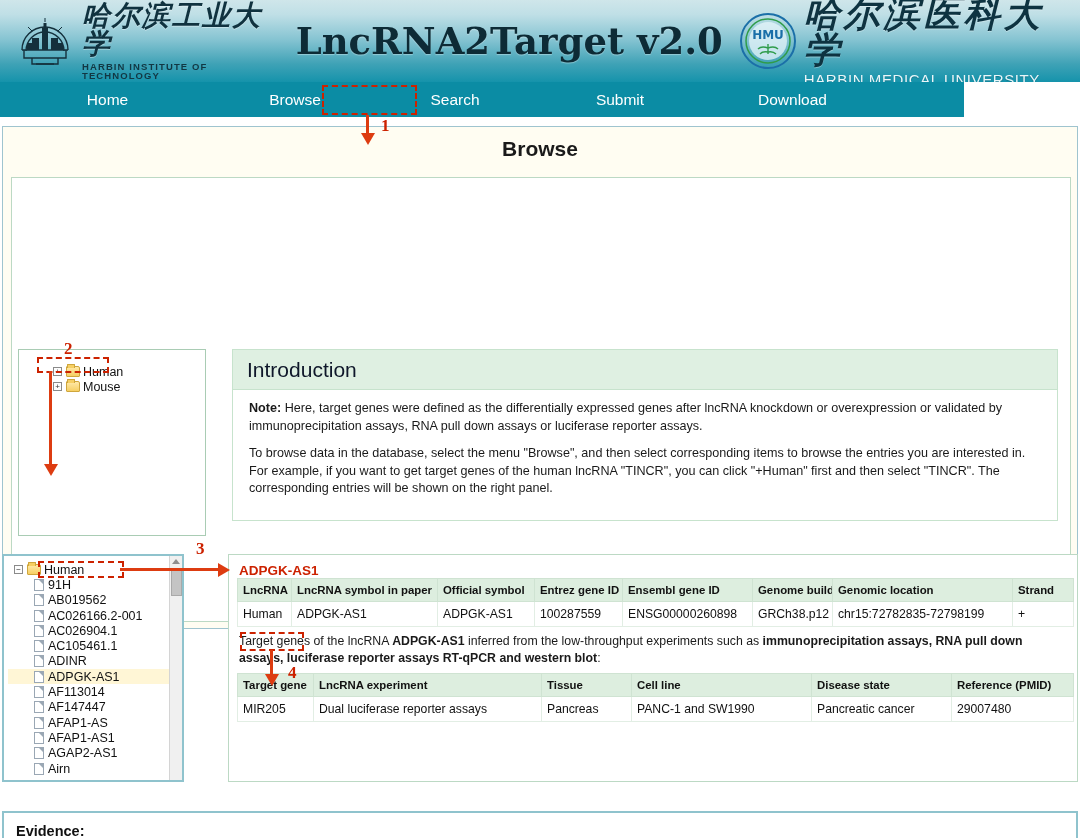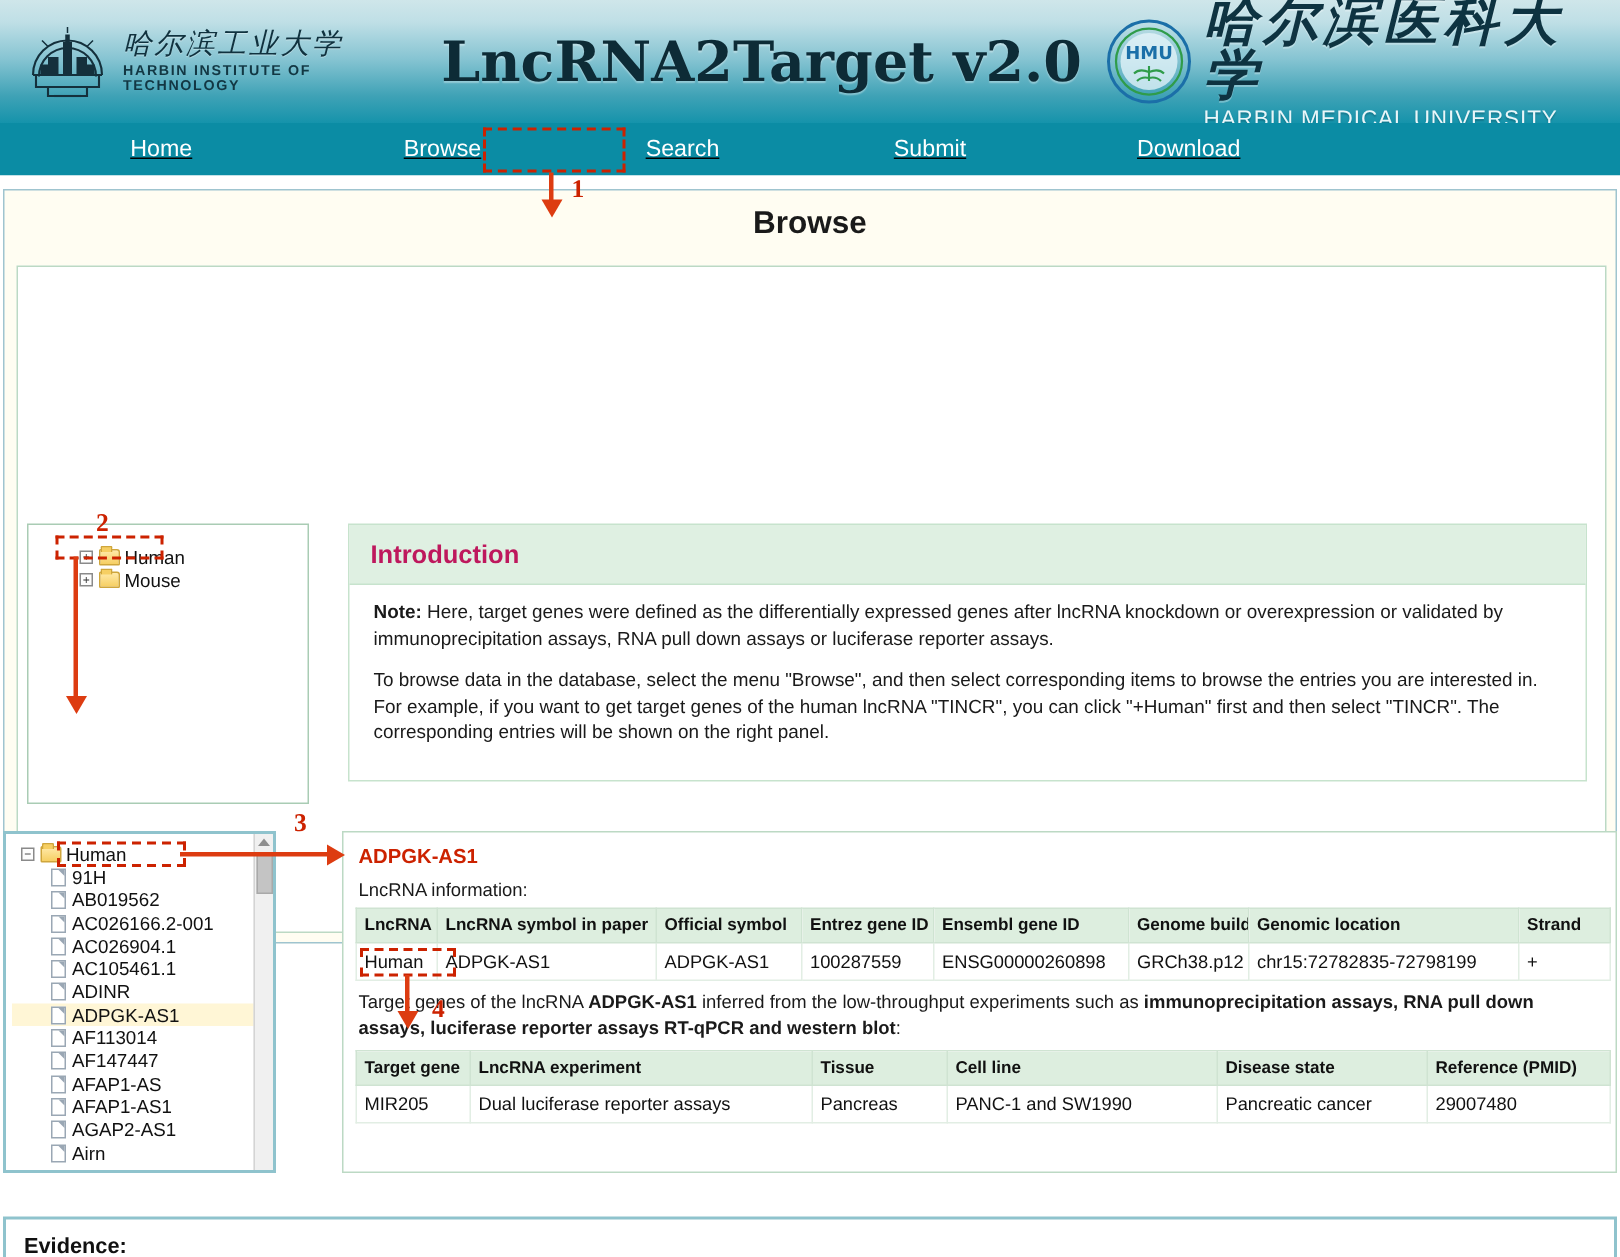--- a/index.html
+++ b/index.html
@@ -20,21 +20,21 @@
     overflow:hidden;
   }
   .banner-inner { display:flex; align-items:center; height:82px; padding:0 14px; }
 
   .hit-logo { display:flex; align-items:center; gap:6px; }
   .hit-crest { width:62px; height:62px; position:relative; }
   .hit-crest svg { display:block; }
   .hit-text { line-height:1; }
   .hit-cn {
     font-family:"DejaVu Serif", serif;
-    font-size:19px; font-weight:normal; color:#10323f;
+    font-size:28px; font-weight:bold; color:#10323f;
     letter-spacing:2px; font-style:italic;
     text-shadow:0 1px 0 rgba(255,255,255,.35);
   }
   .hit-en {
     font-size:9.5px; font-weight:bold; color:#123743;
     letter-spacing:1.1px; margin-top:4px;
   }
 
   .site-title {
     font-family:"DejaVu Serif", serif;
@@ -56,25 +56,24 @@
     text-shadow:0 1px 0 rgba(255,255,255,.3);
   }
   .hmu-en {
     font-size:15px; color:#e9f6f9; letter-spacing:.6px;
     margin-top:4px; font-weight:400;
     text-shadow:0 1px 1px rgba(0,60,75,.35);
   }
 
   
   .navbar {
-    width:1080px; height:35px;
+    width:964px; height:35px;
     background:#0b8ca4;
     display:flex; align-items:center;
     position:relative;
-    text-decoration:underline;
   }
   .nav-item {
     color:#ffffff; font-size:15.5px;
     text-align:center;
     padding:0; line-height:35px;
     position:relative;
     white-space:nowrap;
   }
   .nav-item.n0 { width:215px; }
   .nav-item.n1 { width:160px; }
@@ -177,21 +176,21 @@
     border:1px solid #c7e3cd;
     background:#ffffff;
   }
   .intro-head {
     height:40px;
     background:#dff0e2;
     border-bottom:1px solid #c7e3cd;
     display:flex; align-items:center;
     padding-left:14px;
   }
-  .intro-head-txt { font-size:17px; font-weight:bold; color:#be185d; }
+  .intro-head-txt { font-size:21px; font-weight:normal; color:#0f172a; }
   .intro-body { padding:10px 16px 0 16px; }
   .intro-p {
     font-size:12.6px; color:#1a1a1a; line-height:17.5px;
     margin:0 0 10px 0; text-align:left;
   }
   .intro-p b { font-weight:bold; }
 
   
   .tree-big {
     position:absolute;
@@ -455,21 +454,20 @@
         </div>
     </div>
     <div class="tree-scroll">
       <div class="arrow-up"></div>
       <div class="thumb"></div>
     </div>
   </div>
 
   <div class="result-panel">
     <div class="res-gene">ADPGK-AS1</div>
-    <div class="res-sub">LncRNA information:</div>
 
     <table class="dt">
       <colgroup>
         <col style="width:54px">
           <col style="width:146px">
           <col style="width:97px">
           <col style="width:88px">
         <col style="width:130px">
           <col style="width:80px">
           <col style="width:180px">

